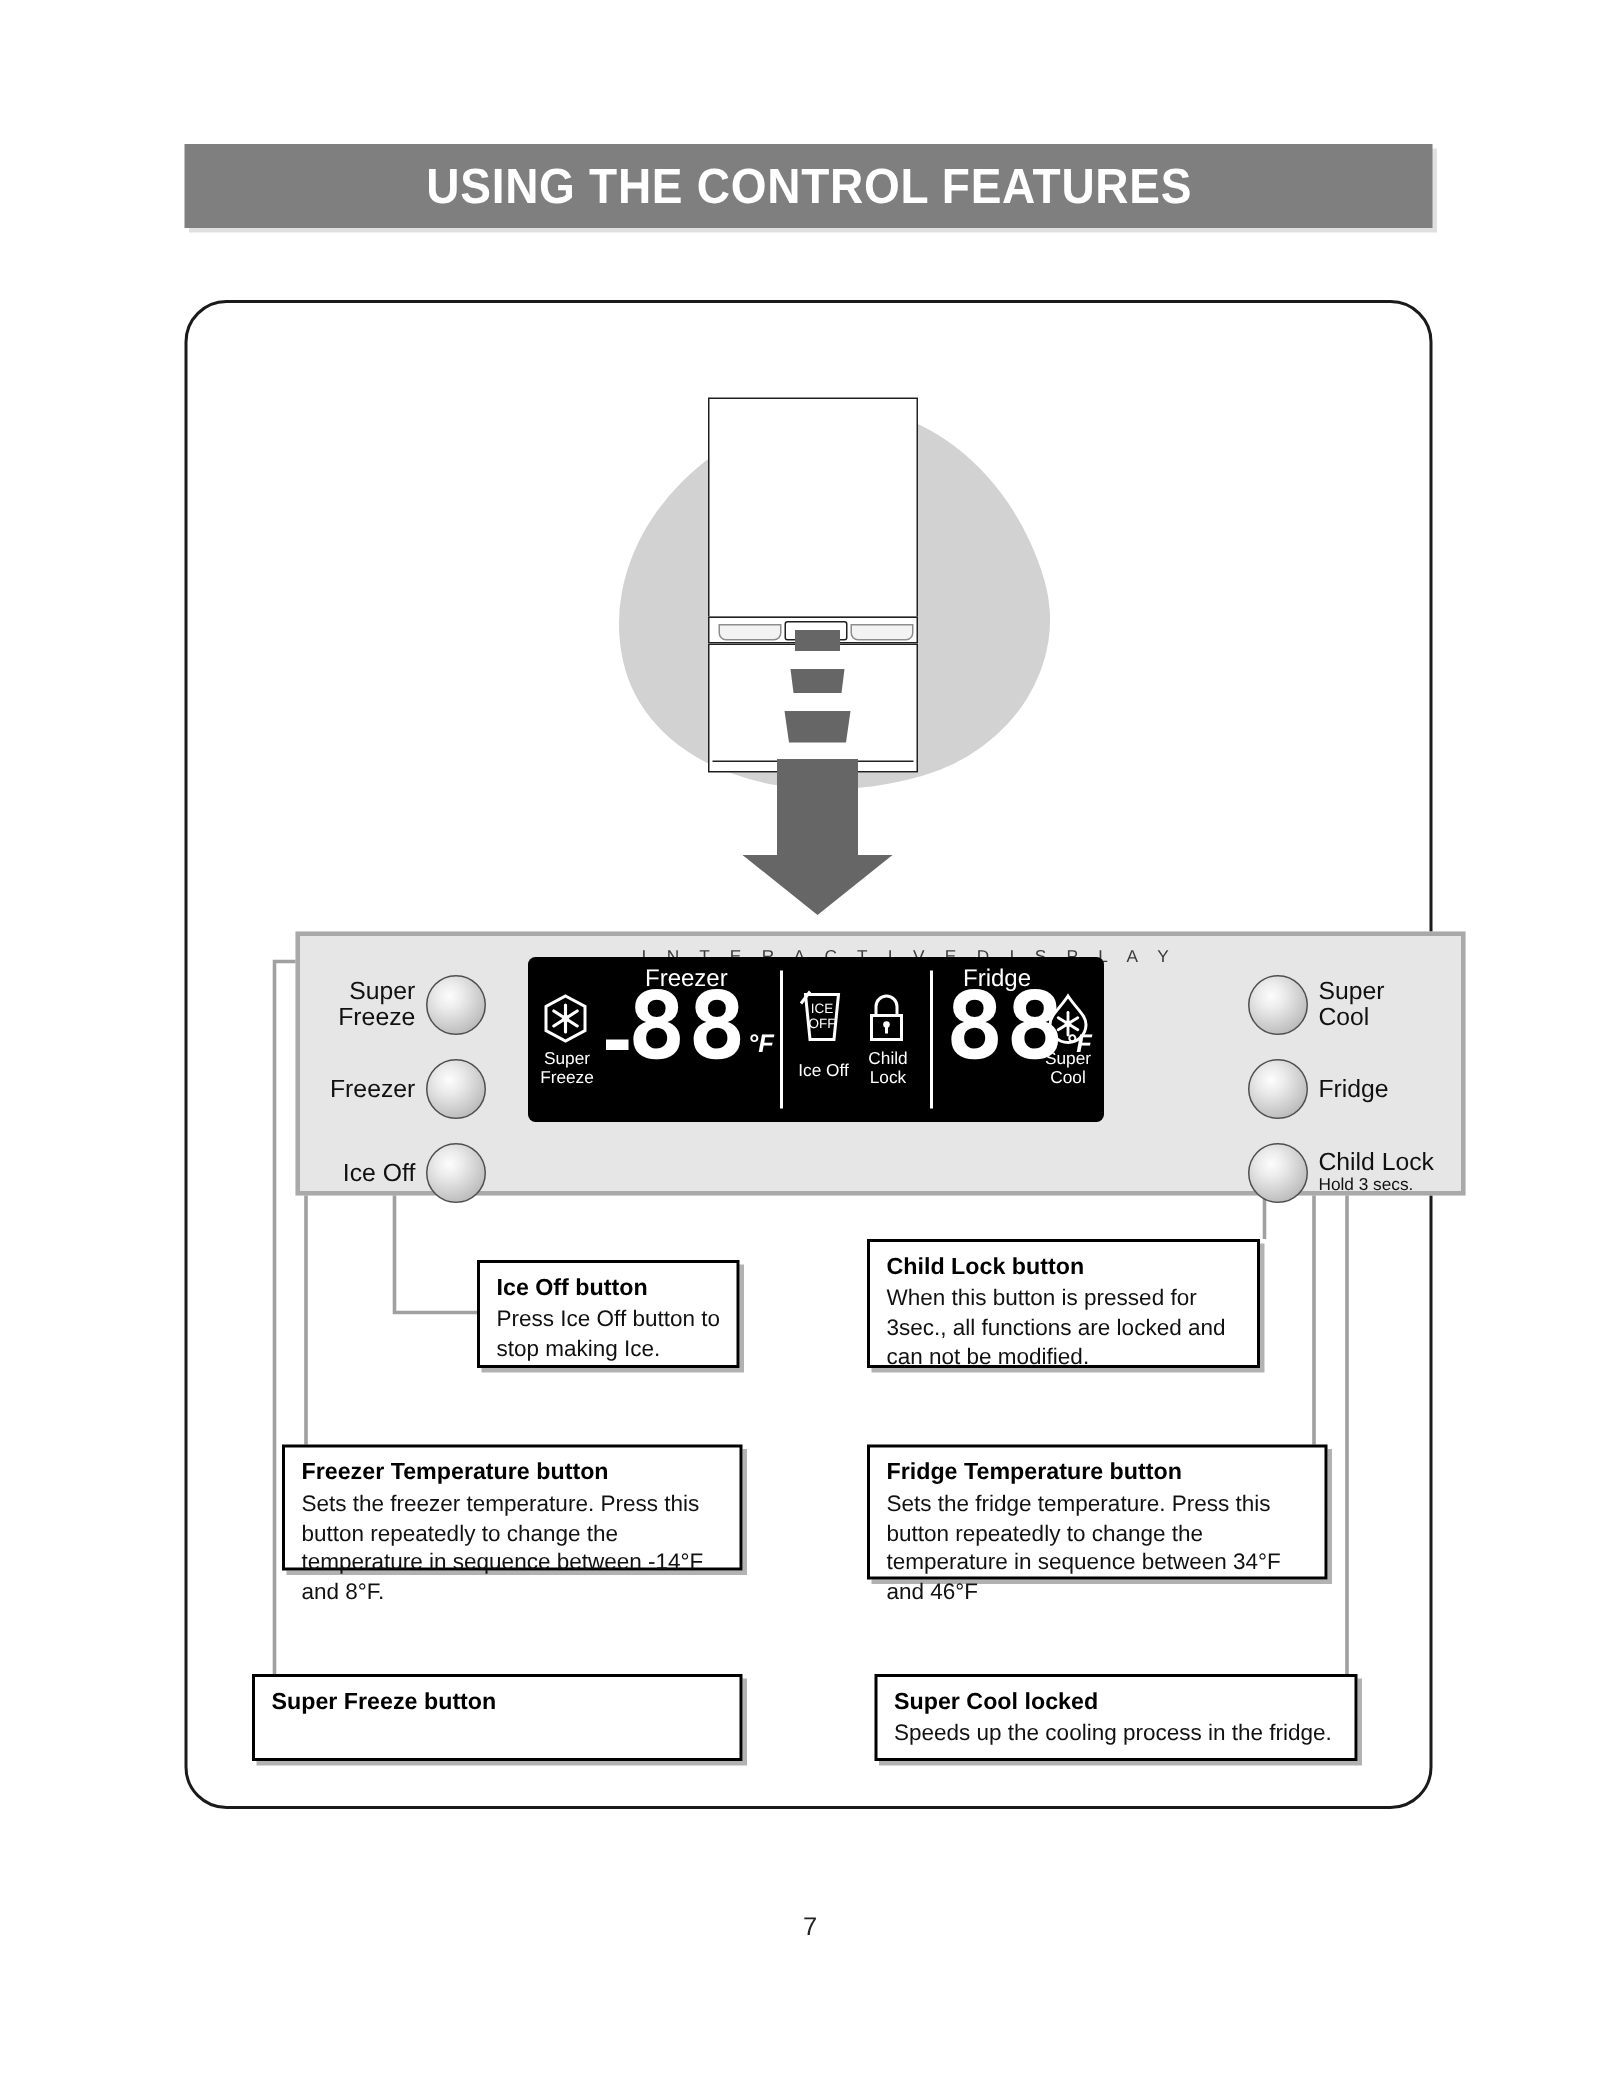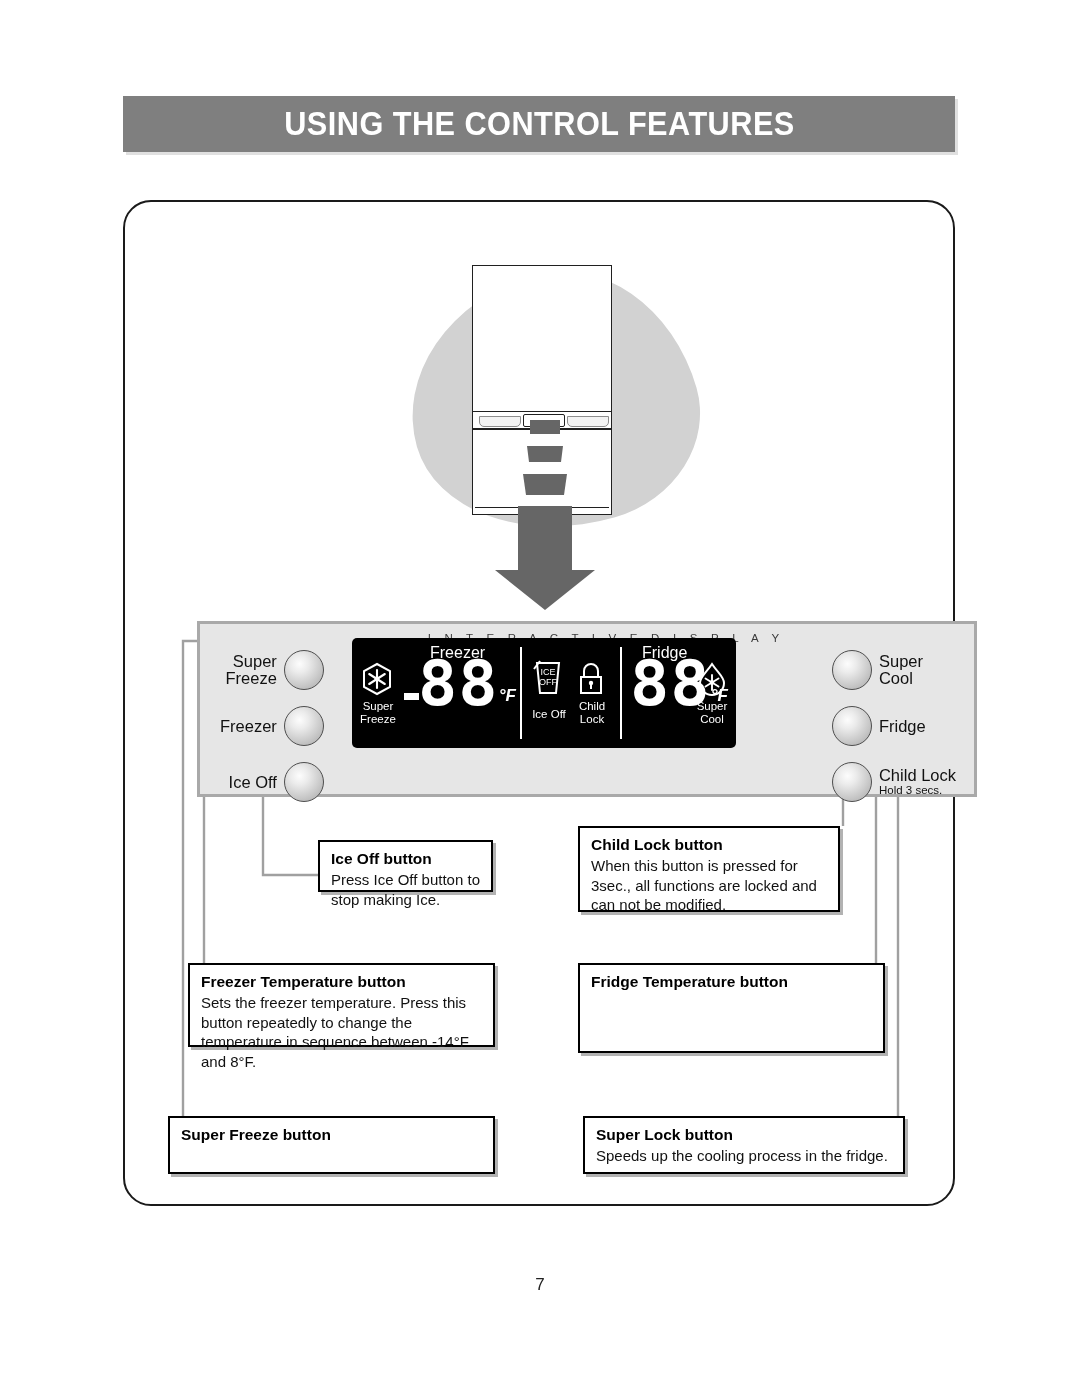--- a/index.html
+++ b/index.html
@@ -97,21 +97,21 @@
 
   
   .callout{
     position:absolute;background:#fff;border:2px solid #000;
     box-shadow:3px 3px 0 rgba(0,0,0,.30);box-sizing:border-box;
     padding:7px 9px 8px 11px;
   }
   .callout .hd{font-weight:bold;font-size:15.5px;line-height:20px;color:#000;margin-bottom:1px;}
   .callout .bd{font-size:15px;line-height:19.5px;color:#111;}
 
-  #co-iceoff{left:318px;top:840px;width:175px;height:52px;}
+  #co-iceoff{left:318px;top:840px;width:175px;height:72px;}
   #co-childlock{left:578px;top:826px;width:262px;height:86px;}
   #co-freezertemp{left:188px;top:963px;width:307px;height:84px;}
   #co-fridgetemp{left:578px;top:963px;width:307px;height:90px;}
   #co-superfreeze{left:168px;top:1116px;width:327px;height:58px;}
   #co-supercool{left:583px;top:1116px;width:322px;height:58px;}
 
   
   #leaders{position:absolute;left:0;top:0;width:1080px;height:1397px;pointer-events:none;}
 
   
@@ -299,24 +299,26 @@
 </div>
 
 <div class="callout" id="co-freezertemp">
   <div class="hd">Freezer Temperature button</div>
   <div class="bd">Sets the freezer temperature.
 Press this button repeatedly to change the temperature in sequence between -14°F and 8°F.</div>
 </div>
 
 <div class="callout" id="co-fridgetemp">
   <div class="hd">Fridge Temperature button</div>
+  <div class="bd">Sets the fridge temperature.
+Press this button repeatedly to change the temperature in sequence between 34°F and 46°F</div>
 </div>
 
 <div class="callout" id="co-superfreeze">
   <div class="hd">Super Freeze button</div>
 </div>
 
 <div class="callout" id="co-supercool">
-  <div class="hd">Super Lock button</div>
+  <div class="hd">Super Cool locked</div>
   <div class="bd">Speeds up the cooling process in the fridge.</div>
 </div>
 
 <div id="page-number">7</div>
 
 </body></html>

